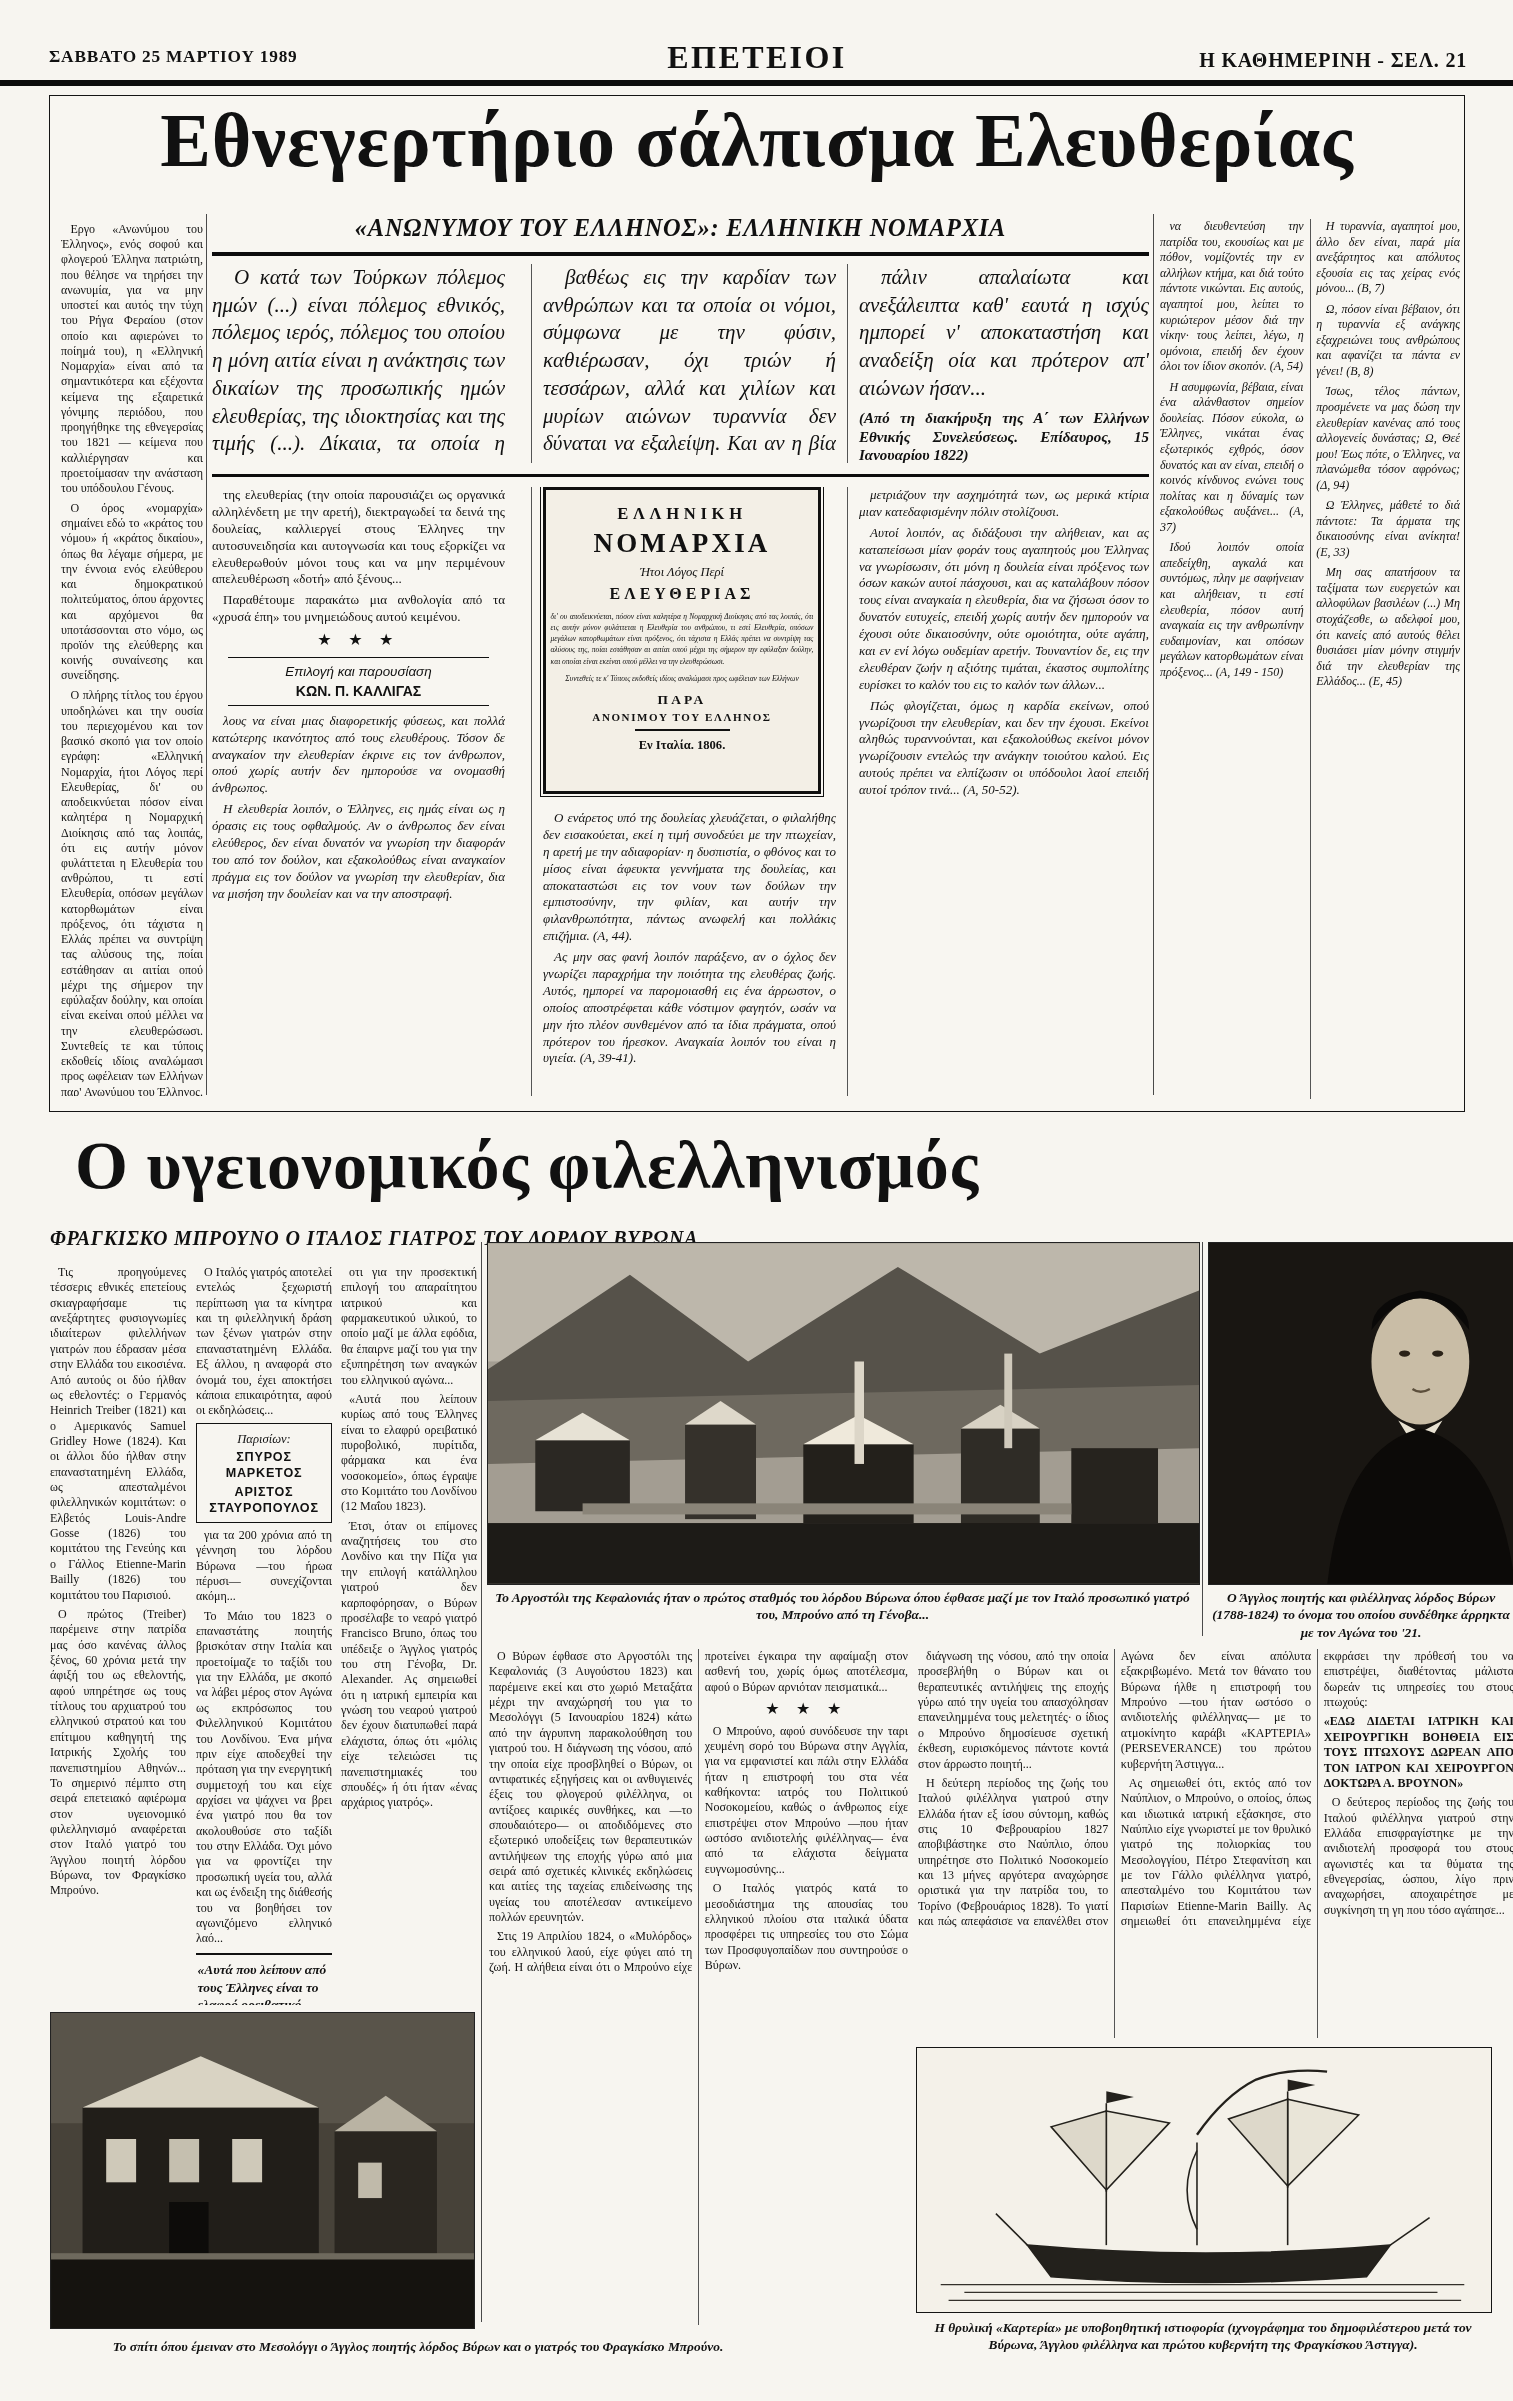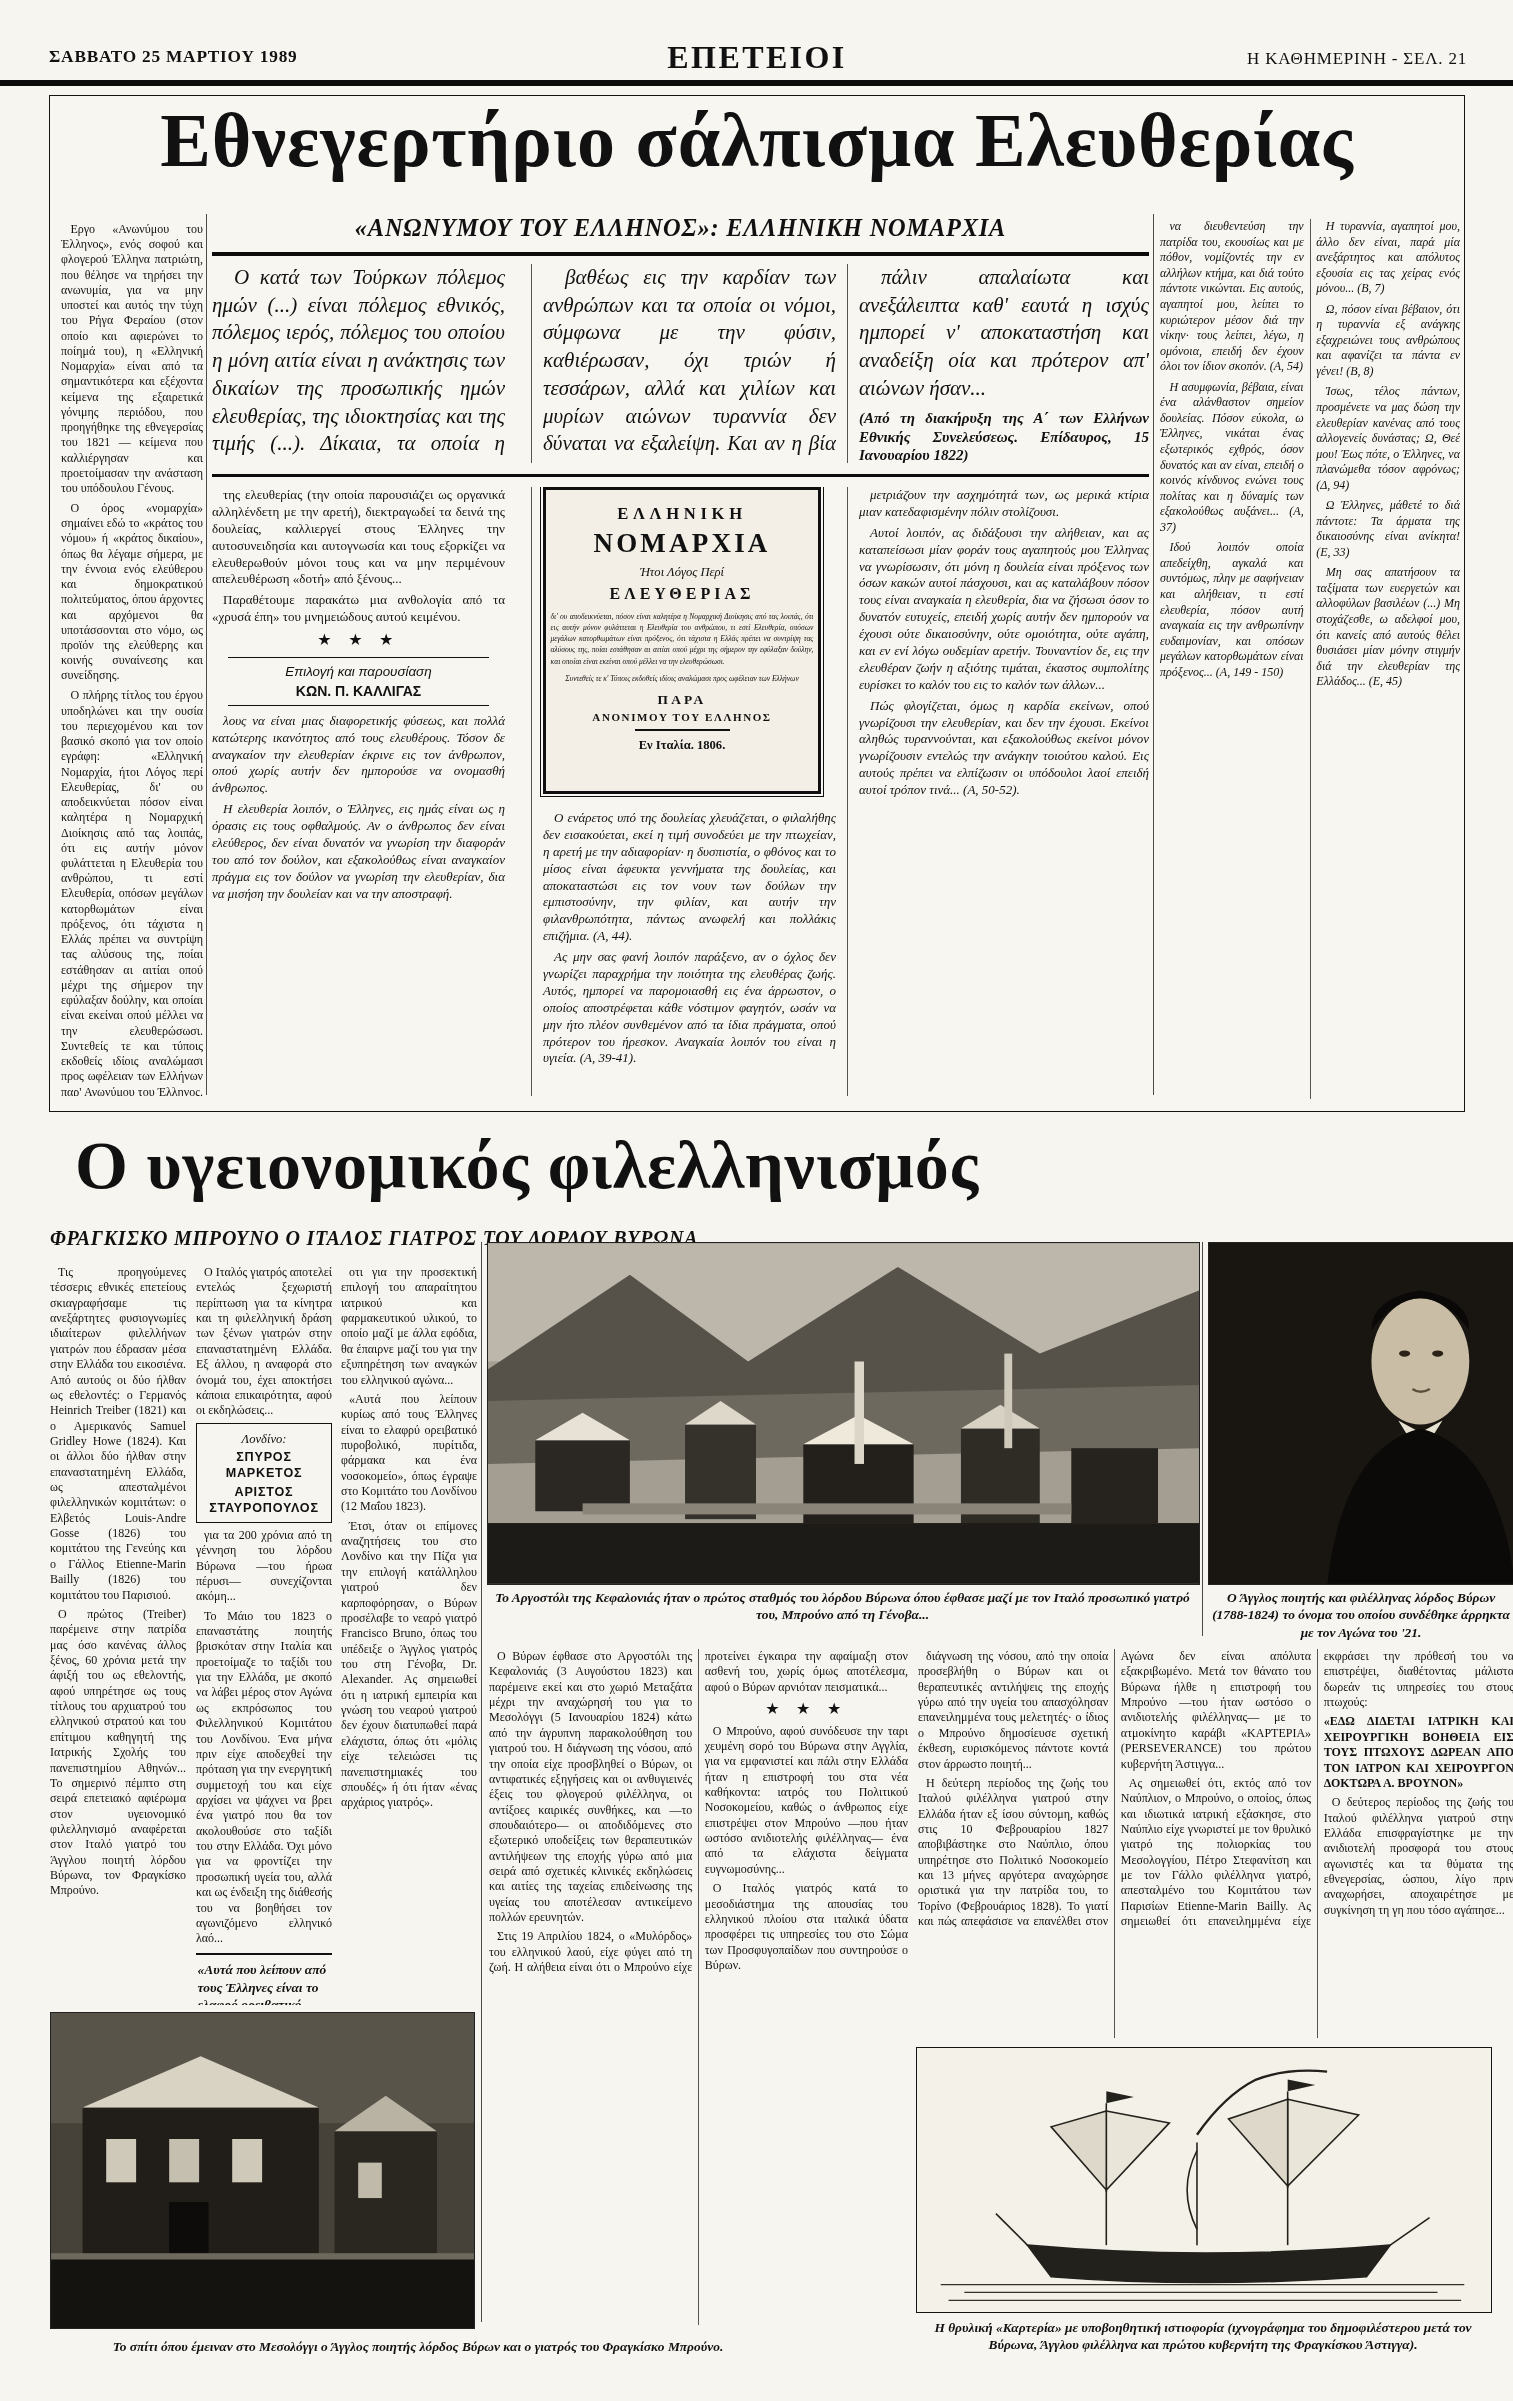--- a/index.html
+++ b/index.html
@@ -6,21 +6,21 @@
   body{
     width:1514px;height:2401px;position:relative;
     background:#f7f5f0;color:#111;
     font-family:"Liberation Serif","DejaVu Serif",serif;
     overflow:hidden;
   }
   .abs{position:absolute;}
   
   .hdr-left{left:49px;top:47px;font-size:17.3px;font-weight:bold;letter-spacing:0.8px;}
   .hdr-center{left:0;top:39px;width:1514px;text-align:center;font-size:32px;font-weight:bold;letter-spacing:2.4px;}
-  .hdr-right{right:47px;top:49px;font-size:17px;font-weight:normal;letter-spacing:0.8px;text-align:right;}
+  .hdr-right{right:47px;top:49px;font-size:20px;font-weight:bold;letter-spacing:0.8px;text-align:right;}
   .hdr-rule{left:0;top:80px;width:1514px;height:6.3px;background:#0c0c0c;}
   
   .a1-box{left:49px;top:95px;width:1414px;height:1015px;border:1.6px solid #151515;background:#f8f6f1;}
   .a1-headline{position:absolute;left:0;top:4.7px;width:100%;text-align:center;
     font-size:76px;font-weight:bold;letter-spacing:0.8px;line-height:1.05;}
   .a1-intro{position:absolute;left:11px;top:126px;width:142px;height:874px;
     font-size:12px;line-height:1.27;text-align:justify;overflow:hidden;}
   .a1-intro p{margin:0 0 4.7px 0;text-indent:9.5px;}
   .vrule{position:absolute;width:0.8px;background:#4a4a4a;}
   .a1-center{position:absolute;left:162px;top:118px;width:937px;height:883px;}
@@ -179,21 +179,21 @@
 <div class="abs a2-headline">Ο υγειονομικός φιλελληνισμός</div>
 <div class="abs a2-kicker">ΦΡΑΓΚΙΣΚΟ ΜΠΡΟΥΝΟ Ο ΙΤΑΛΟΣ ΓΙΑΤΡΟΣ ΤΟΥ ΛΟΡΔΟΥ ΒΥΡΩΝΑ</div>
 
 <div class="a2-colL cl1">
   <p>Τις προηγούμενες τέσσερις εθνικές επετείους σκιαγραφήσαμε τις ανεξάρτητες φυσιογνωμίες ιδιαίτερων φιλελλήνων γιατρών που έδρασαν μέσα στην Ελλάδα του εικοσιένα. Από αυτούς οι δύο ήλθαν ως εθελοντές: ο Γερμανός Heinrich Treiber (1821) και ο Αμερικανός Samuel Gridley Howe (1824). Και οι άλλοι δύο ήλθαν στην επαναστατημένη Ελλάδα, ως απεσταλμένοι φιλελληνικών κομιτάτων: ο Ελβετός Louis-Andre Gosse (1826) του κομιτάτου της Γενεύης και ο Γάλλος Etienne-Marin Bailly (1826) του κομιτάτου του Παρισιού.</p>
   <p>Ο πρώτος (Treiber) παρέμεινε στην πατρίδα μας όσο κανένας άλλος ξένος, 60 χρόνια μετά την άφιξή του ως εθελοντής, αφού υπηρέτησε ως τους τίτλους του αρχιιατρού του ελληνικού στρατού και του επίτιμου καθηγητή της Ιατρικής Σχολής του πανεπιστημίου Αθηνών... Το σημερινό πέμπτο στη σειρά επετειακό αφιέρωμα στον υγειονομικό φιλελληνισμό αναφέρεται στον Ιταλό γιατρό του Άγγλου ποιητή λόρδου Βύρωνα, τον Φραγκίσκο Μπρούνο.</p>
 </div>
 <div class="a2-colL cl2">
   <p>Ο Ιταλός γιατρός αποτελεί εντελώς ξεχωριστή περίπτωση για τα κίνητρα και τη φιλελληνική δράση των ξένων γιατρών στην επαναστατημένη Ελλάδα. Εξ άλλου, η αναφορά στο όνομά του, έχει αποκτήσει κάποια επικαιρότητα, αφού οι εκδηλώσεις...</p>
   <div class="byline-box">
-    <p class="g">Λονδίνο:</p>
+    <p class="g">Παρισίων:</p>
     <p class="n">ΣΠΥΡΟΣ ΜΑΡΚΕΤΟΣ</p>
     <p class="n">ΑΡΙΣΤΟΣ ΣΤΑΥΡΟΠΟΥΛΟΣ</p>
   </div>
   <p>για τα 200 χρόνια από τη γέννηση του λόρδου Βύρωνα —του ήρωα πέρυσι— συνεχίζονται ακόμη...</p>
   <p>Το Μάιο του 1823 ο επαναστάτης ποιητής βρισκόταν στην Ιταλία και προετοίμαζε το ταξίδι του για την Ελλάδα, με σκοπό να λάβει μέρος στον Αγώνα ως εκπρόσωπος του Φιλελληνικού Κομιτάτου του Λονδίνου. Ένα μήνα πριν είχε αποδεχθεί την πρόταση για την ενεργητική συμμετοχή του και είχε αρχίσει να ψάχνει να βρει ένα γιατρό που θα τον ακολουθούσε στο ταξίδι του στην Ελλάδα. Όχι μόνο για να φροντίζει την προσωπική υγεία του, αλλά και ως ένδειξη της διάθεσής του να βοηθήσει τον αγωνιζόμενο ελληνικό λαό...</p>
   <div class="pull-quote">«Αυτά που λείπουν από τους Έλληνες είναι το ελαφρό ορειβατικό πυροβολικό, πυρίτιδα, φάρμακα και ένα νοσοκομείο...».</div>
 </div>
 <div class="a2-colL cl3">
   <p>οτι για την προσεκτική επιλογή του απαραίτητου ιατρικού και φαρμακευτικού υλικού, το οποίο μαζί με άλλα εφόδια, θα έπαιρνε μαζί του για την εξυπηρέτηση των αναγκών του ελληνικού αγώνα...</p>
   <p>«Αυτά που λείπουν κυρίως από τους Έλληνες είναι το ελαφρύ ορειβατικό πυροβολικό, πυρίτιδα, φάρμακα και ένα νοσοκομείο», όπως έγραψε στο Κομιτάτο του Λονδίνου (12 Μαΐου 1823).</p>

